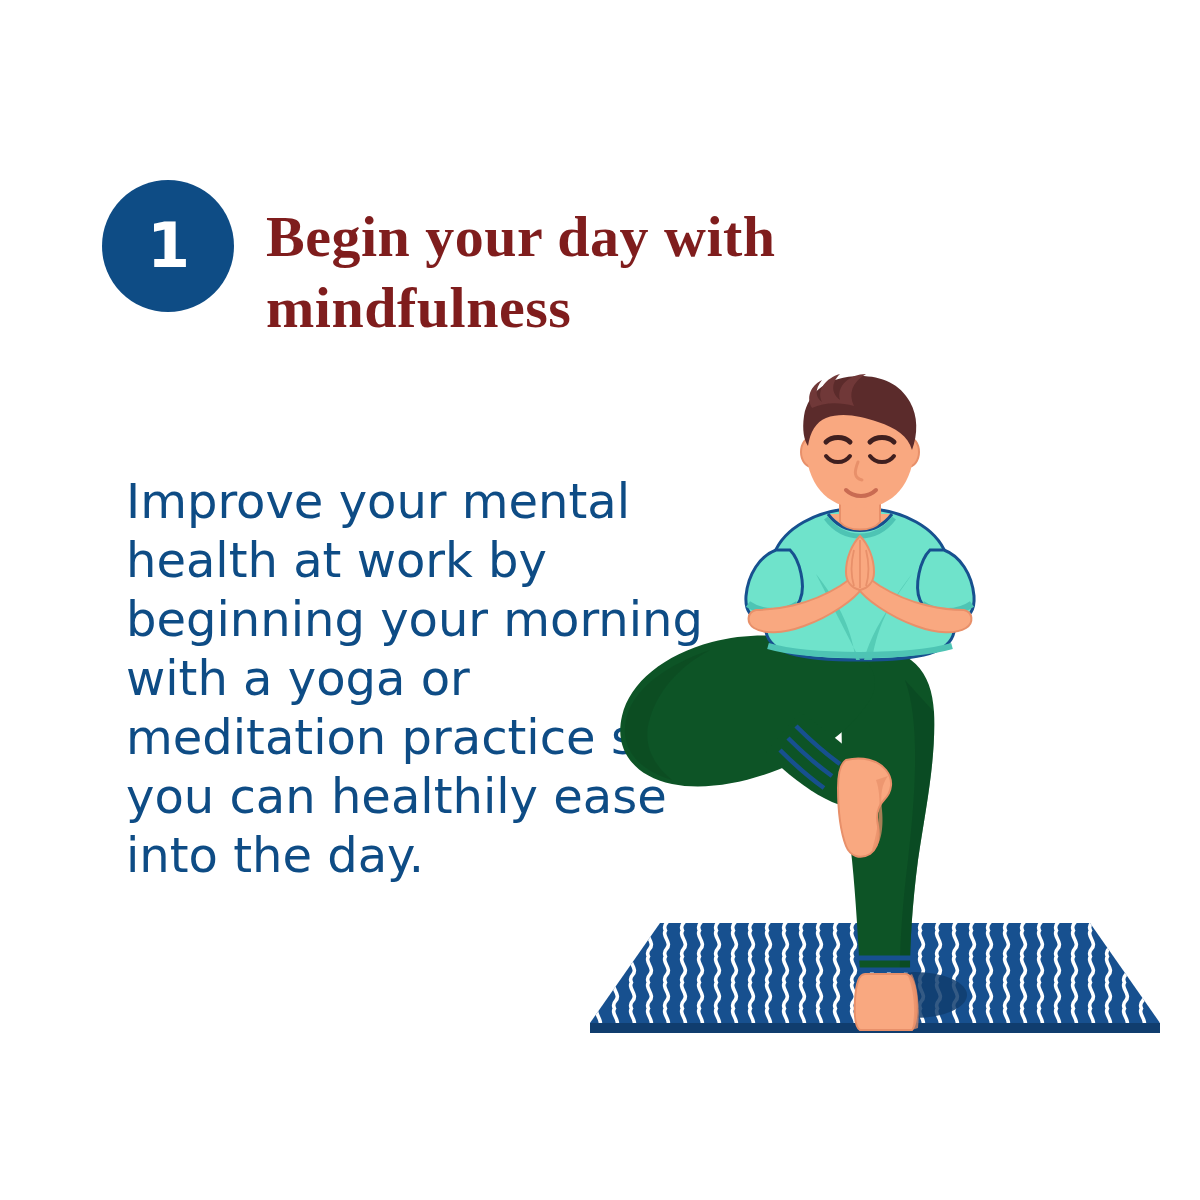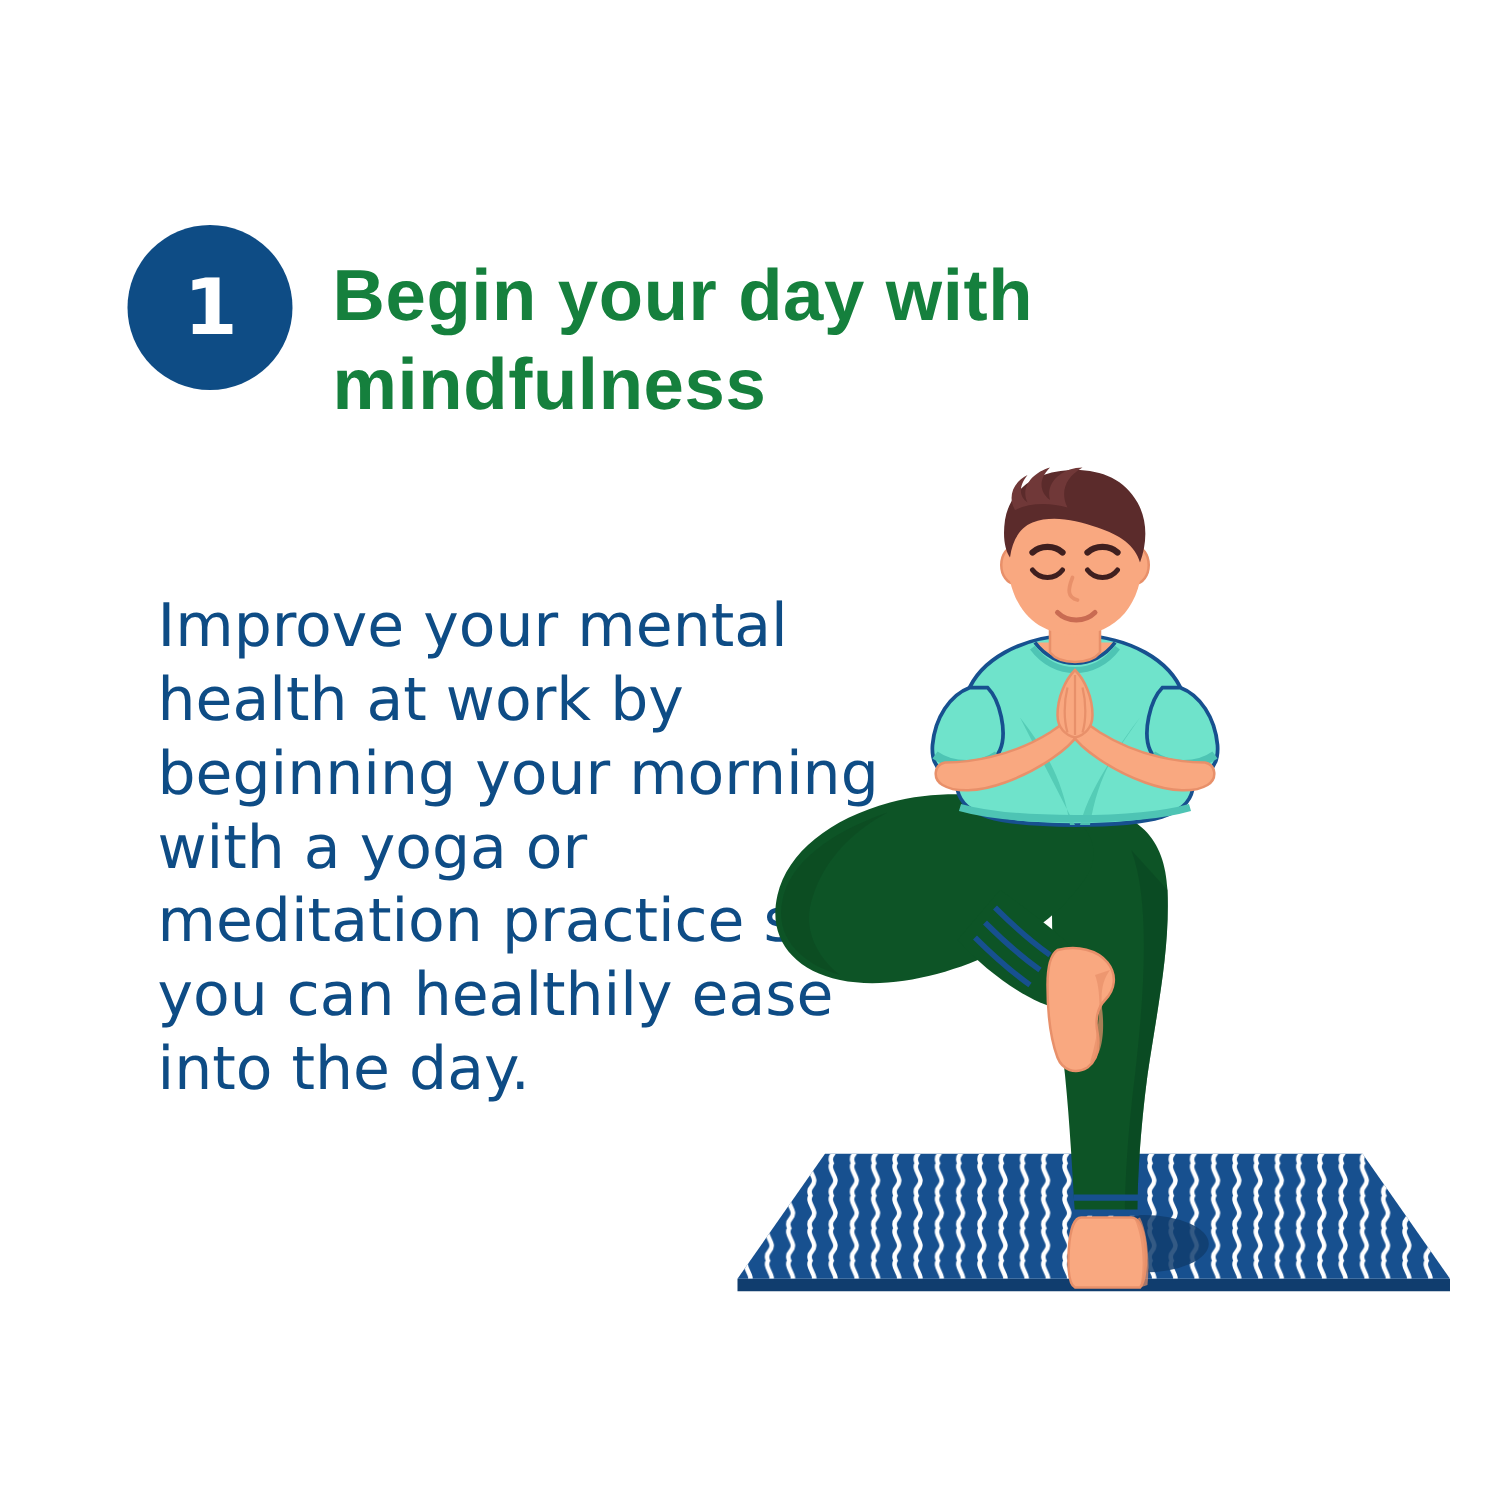--- a/index.html
+++ b/index.html
@@ -42,22 +42,22 @@
     color: #ffffff;
     font-family: "DejaVu Sans", sans-serif;
     font-weight: bold;
     font-size: 62px;
     line-height: 1;
     letter-spacing: -1px;
   }
   #title {
     margin-left: 32px;
     margin-top: 22px;
-    color: #15803d;
-    font-family: Liberation Sans, sans-serif;
+    color: #7f1d1d;
+    font-family: Liberation Serif, serif;
     font-weight: bold;
     font-size: 58px;
     line-height: 1.22;
     letter-spacing: 0.5px;
     max-width: 740px;
   }
 
   
   #body-copy {
     position: absolute;

